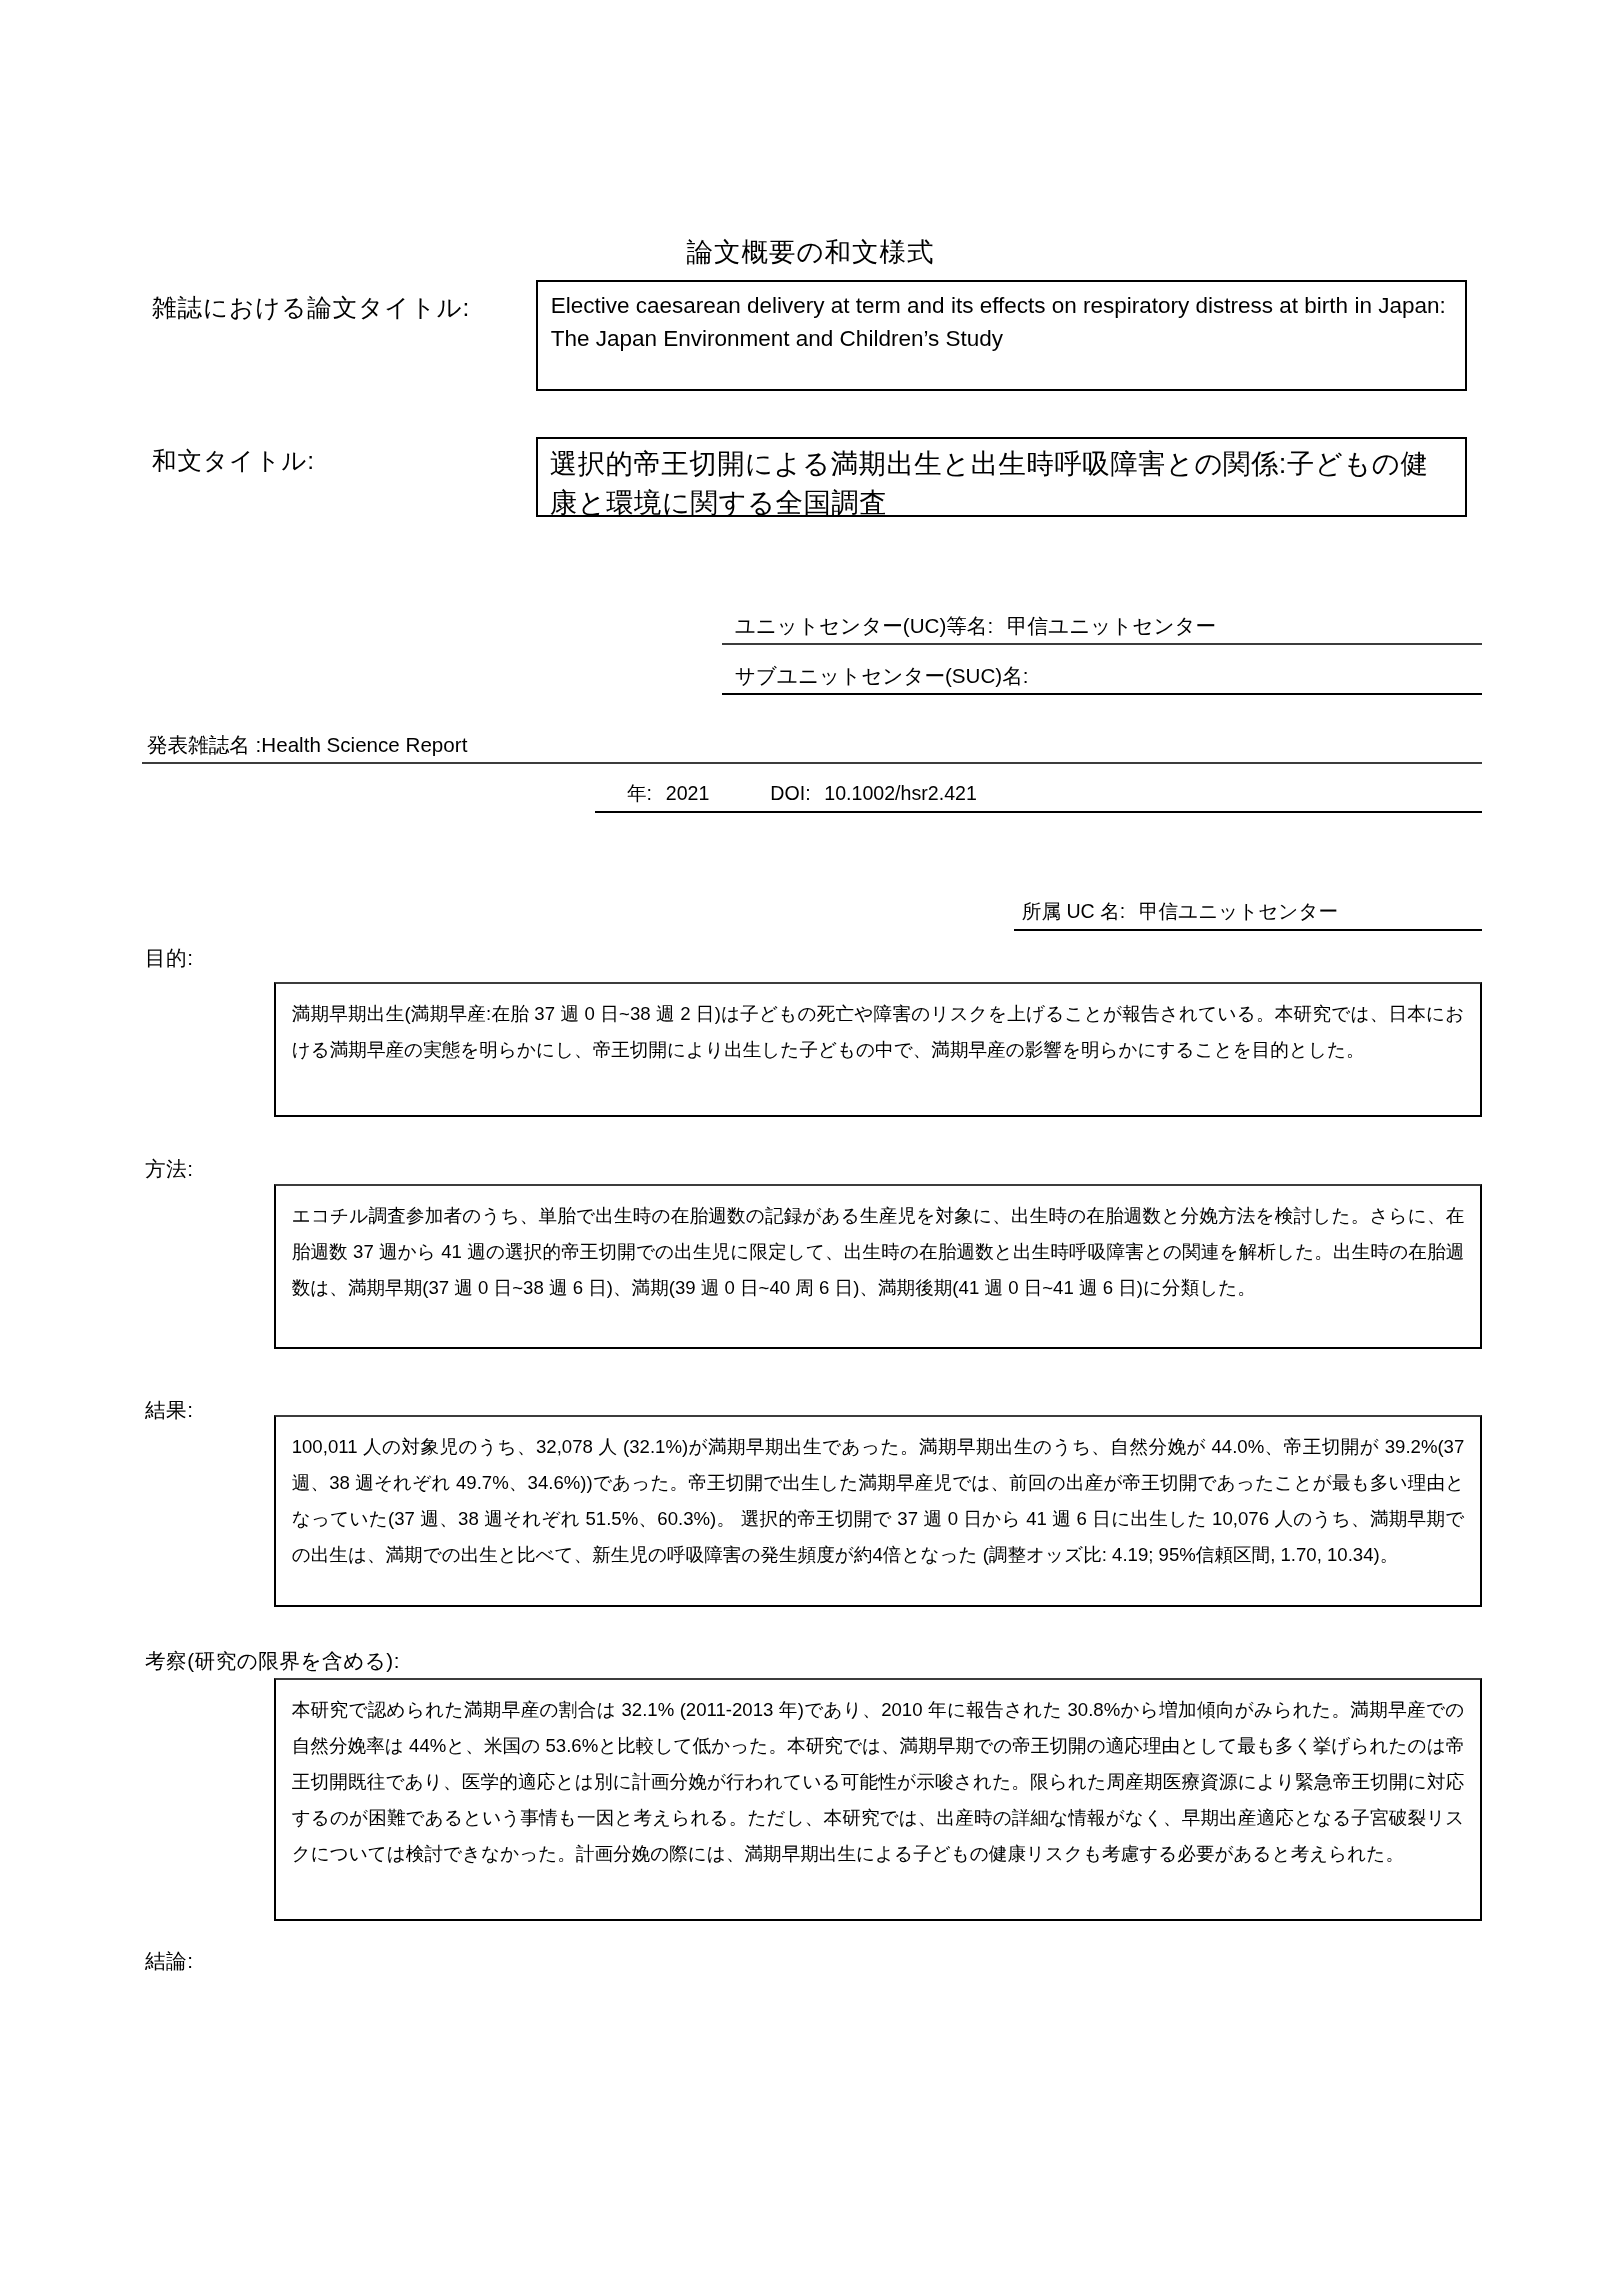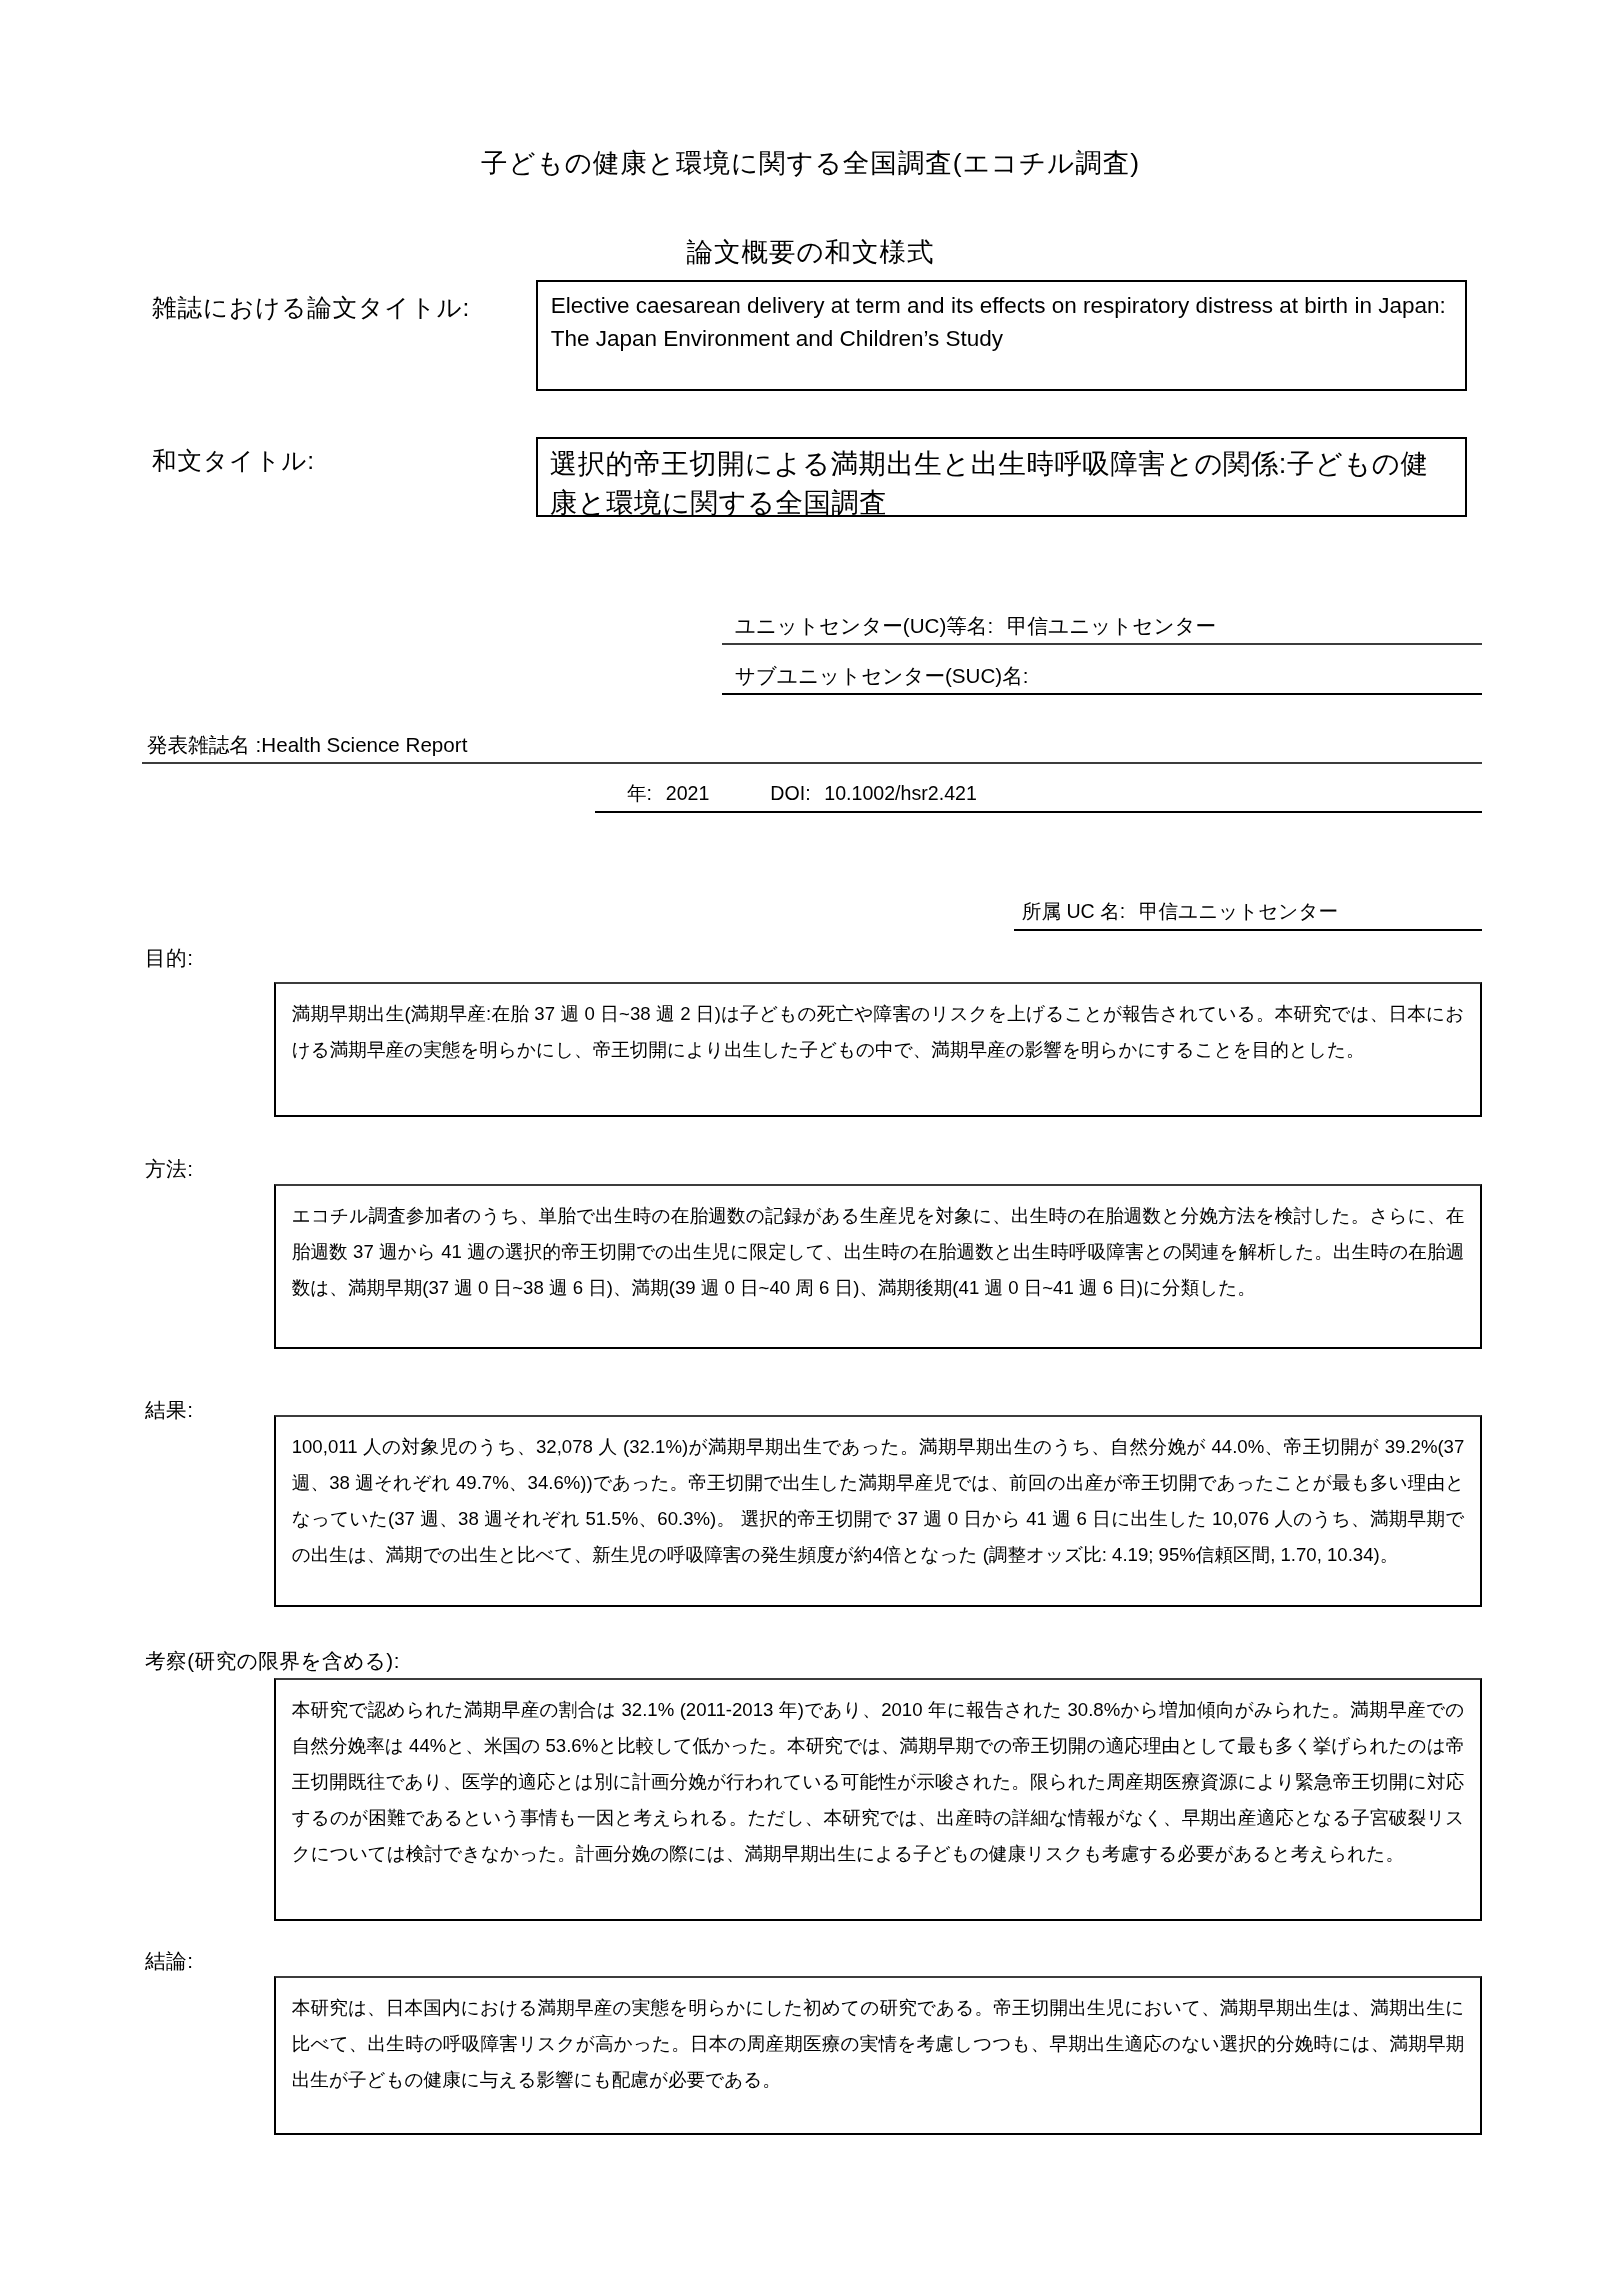--- a/index.html
+++ b/index.html
@@ -76,21 +76,20 @@
   #method-box     { top:1184px; min-height:165px; }
   #result-box     { top:1415px; min-height:192px; }
   #discussion-box { top:1678px; min-height:243px; }
   #conclusion-box { top:1976px; min-height:159px; }
 </style>
 </head>
 <body>
 
 <div id="page">
 
-  <div id="main-title" class="abs doc-title">子どもの健康と環境に関する全国調査(エコチル調査)</div>
   <div id="subtitle" class="abs doc-title">論文概要の和文様式</div>
 
   <div id="journal-title-label" class="abs big-label">雑誌における論文タイトル:</div>
   <div id="journal-title-box" class="abs title-box">
     <span>Elective caesarean delivery at term and its effects on respiratory distress at birth in Japan: The Japan Environment and Children’s Study</span>
   </div>
 
   <div id="jp-title-label" class="abs big-label">和文タイトル:</div>
   <div id="jp-title-box" class="abs title-box">
     <span>選択的帝王切開による満期出生と出生時呼吸障害との関係:子どもの健康と環境に関する全国調査</span>
@@ -131,18 +130,15 @@
   <div id="result-box" class="abs section-box">
     <span>100,011 人の対象児のうち、32,078 人 (32.1%)が満期早期出生であった。満期早期出生のうち、自然分娩が 44.0%、帝王切開が 39.2%(37 週、38 週それぞれ 49.7%、34.6%))であった。帝王切開で出生した満期早産児では、前回の出産が帝王切開であったことが最も多い理由となっていた(37 週、38 週それぞれ 51.5%、60.3%)。 選択的帝王切開で 37 週 0 日から 41 週 6 日に出生した 10,076 人のうち、満期早期での出生は、満期での出生と比べて、新生児の呼吸障害の発生頻度が約4倍となった (調整オッズ比: 4.19; 95%信頼区間, 1.70, 10.34)。</span>
   </div>
 
   <div id="discussion-label" class="abs sec-label">考察(研究の限界を含める):</div>
   <div id="discussion-box" class="abs section-box">
     <span>本研究で認められた満期早産の割合は 32.1% (2011-2013 年)であり、2010 年に報告された 30.8%から増加傾向がみられた。満期早産での自然分娩率は 44%と、米国の 53.6%と比較して低かった。本研究では、満期早期での帝王切開の適応理由として最も多く挙げられたのは帝王切開既往であり、医学的適応とは別に計画分娩が行われている可能性が示唆された。限られた周産期医療資源により緊急帝王切開に対応するのが困難であるという事情も一因と考えられる。ただし、本研究では、出産時の詳細な情報がなく、早期出産適応となる子宮破裂リスクについては検討できなかった。計画分娩の際には、満期早期出生による子どもの健康リスクも考慮する必要があると考えられた。</span>
   </div>
 
   <div id="conclusion-label" class="abs sec-label">結論:</div>
-  <div id="conclusion-box" class="abs section-box">
-    <span>本研究は、日本国内における満期早産の実態を明らかにした初めての研究である。帝王切開出生児において、満期早期出生は、満期出生に比べて、出生時の呼吸障害リスクが高かった。日本の周産期医療の実情を考慮しつつも、早期出生適応のない選択的分娩時には、満期早期出生が子どもの健康に与える影響にも配慮が必要である。</span>
-  </div>
 
 </div>
 
 
 </body></html>

